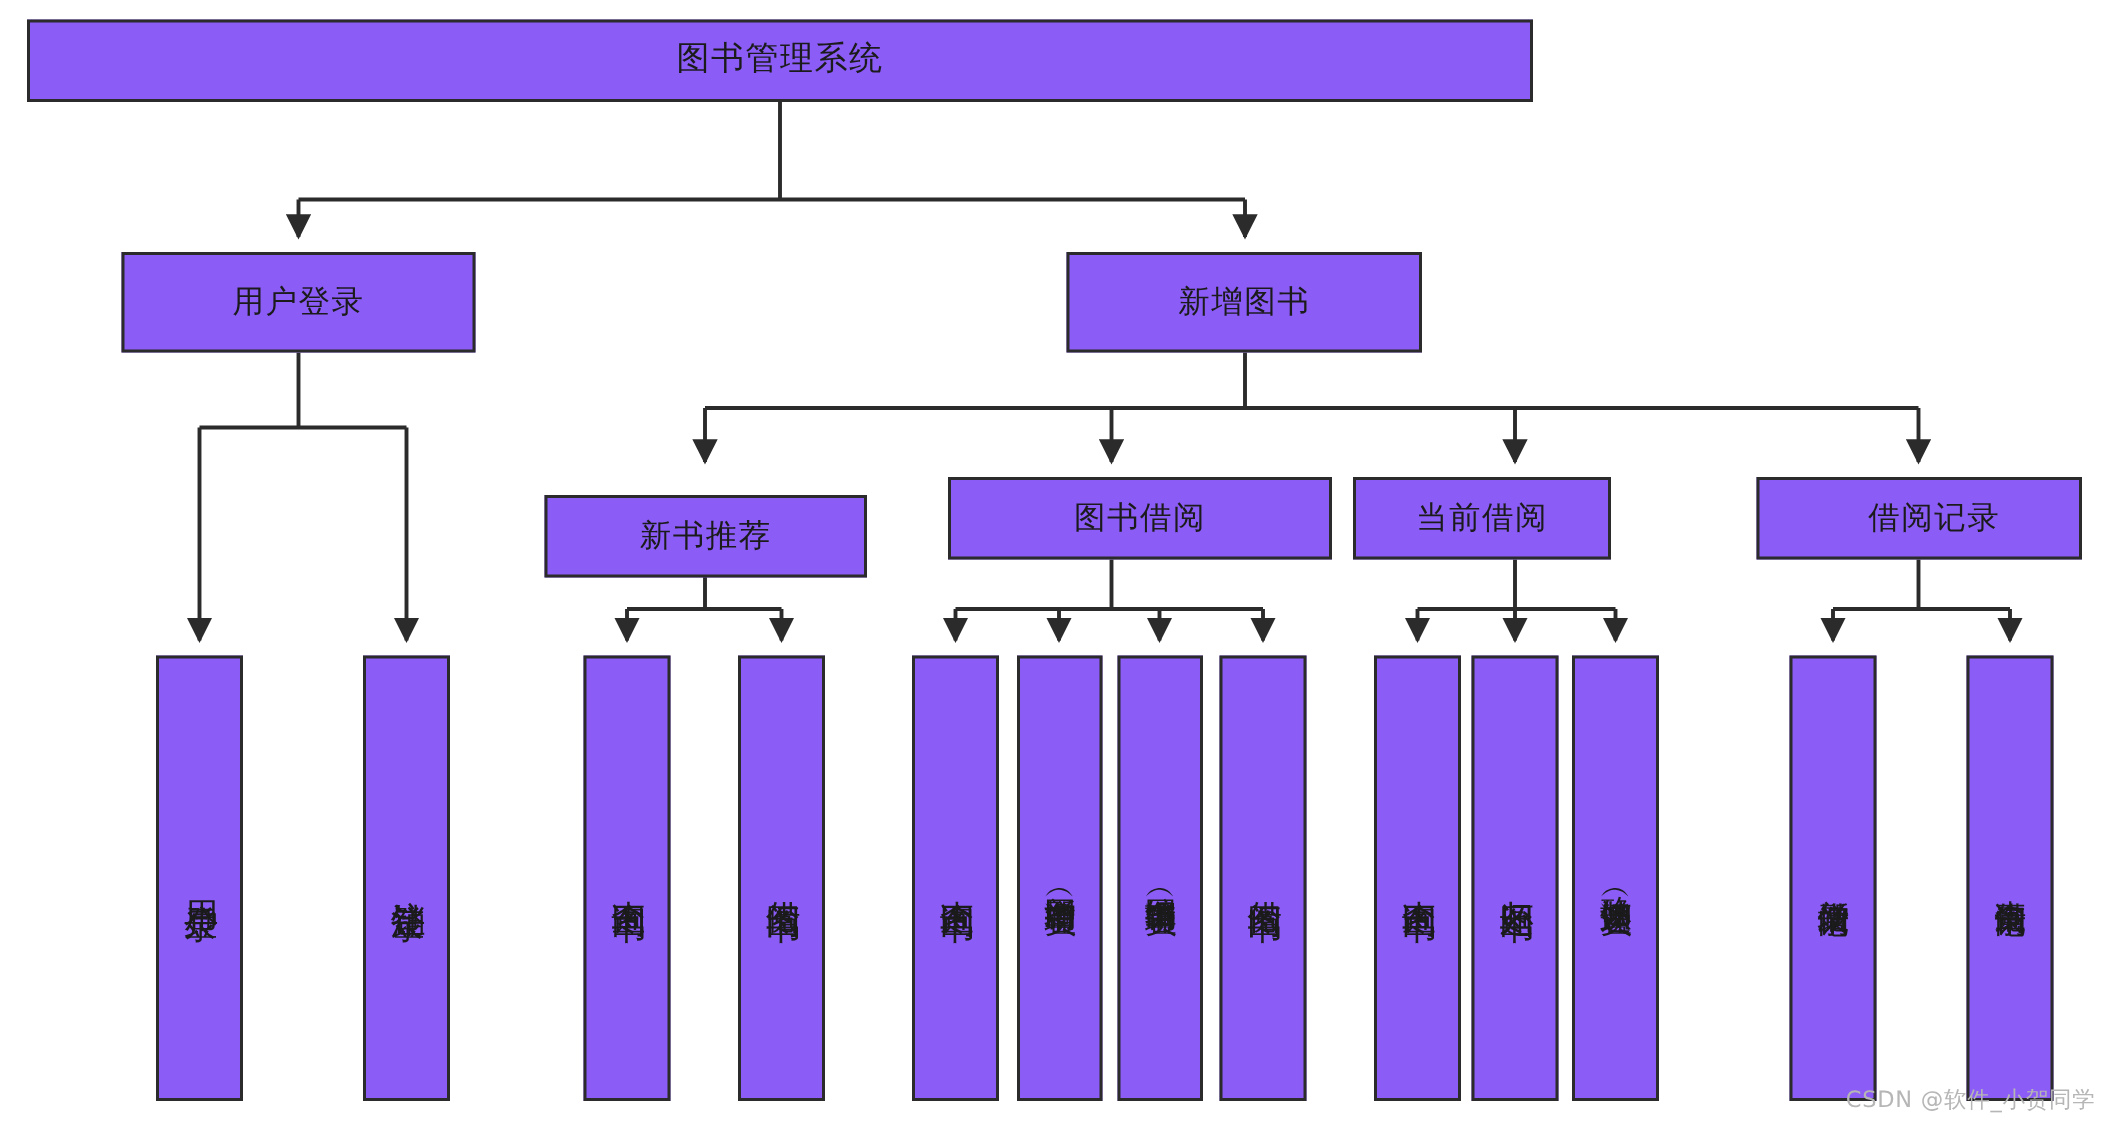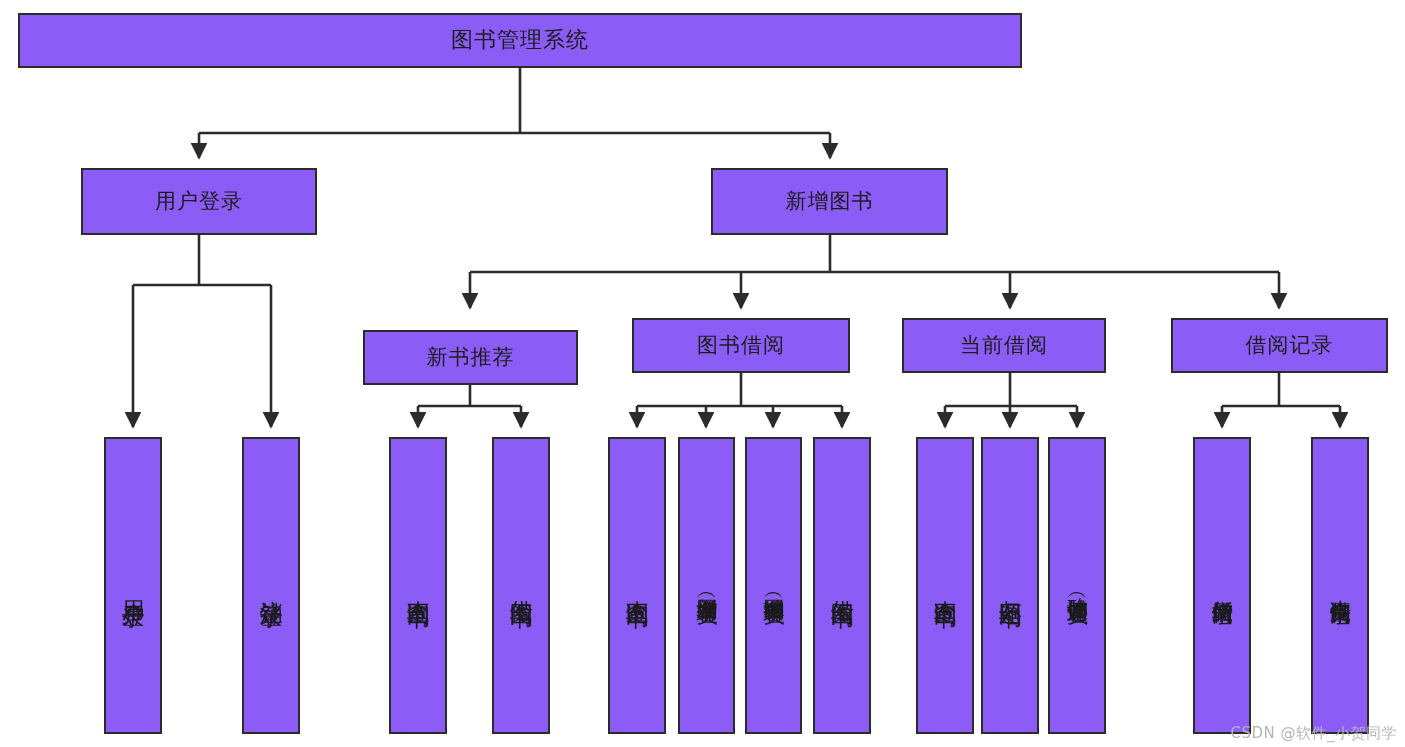--- a/index.html
+++ b/index.html
@@ -139,24 +139,24 @@
   <div class="node horiz" style="left:81px; top:168px; width:236px; height:67px;">
     <span class="node-label">用户登录</span>
   </div>
   <div class="node horiz" style="left:711px; top:168px; width:237px; height:67px;">
     <span class="node-label">新增图书</span>
   </div>
 
   <div class="node horiz" style="left:363px; top:318px; width:215px; height:55px;margin-top:12px;">
     <span class="node-label">新书推荐</span>
   </div>
-  <div class="node horiz" style="left:632px; top:318px; width:218px; height:55px;">
+  <div class="node horiz" style="left:632px; top:318px; width:256px; height:55px;">
     <span class="node-label">图书借阅</span>
   </div>
-  <div class="node horiz" style="left:902px; top:318px; width:204px; height:55px;">
+  <div class="node horiz" style="left:902px; top:318px; width:172px; height:55px;">
     <span class="node-label">当前借阅</span>
   </div>
   <div class="node horiz" style="left:1171px; top:318px; width:217px; height:55px;padding-left:20px;">
     <span class="node-label">借阅记录</span>
   </div>
 
   <div class="node vert" style="left:104px; top:437px; width:58px; height:297px;">
     <span class="node-label">用户登录</span>
   </div>
   <div class="node vert" style="left:242px; top:437px; width:58px; height:297px;">

